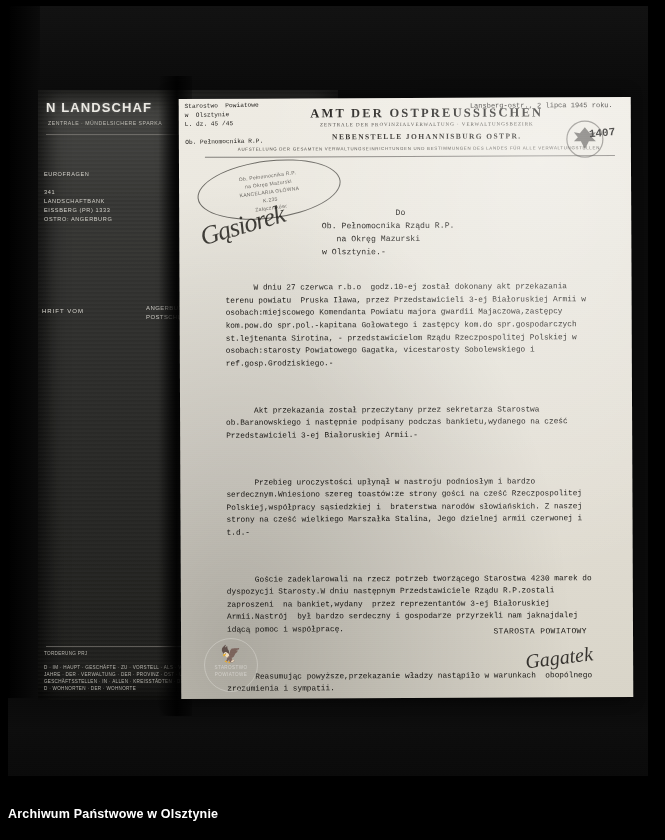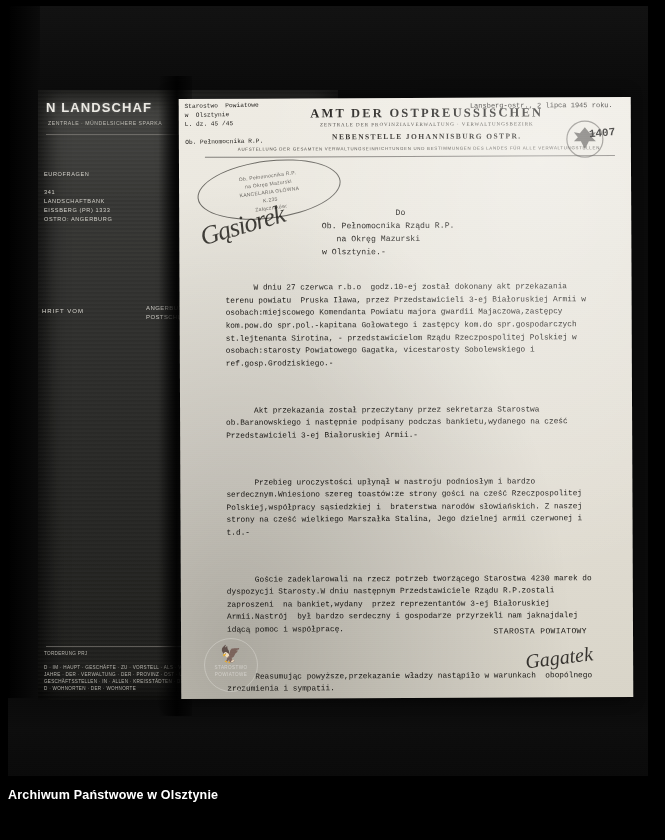--- a/index.html
+++ b/index.html
@@ -398,21 +398,21 @@
 
   
   #footer {
     position: absolute;
     left: 0;
     bottom: 0;
     width: 665px;
     height: 52px;
     background: #000;
     display: flex;
-    align-items: flex-start;
+    align-items: center;
   }
   #footer .caption {
     color: #ffffff;
     font-size: 12.5px;
     font-weight: 700;
     letter-spacing: .2px;
     margin-left: 8px;
     font-family: "Liberation Sans", sans-serif;
   }
 </style>

